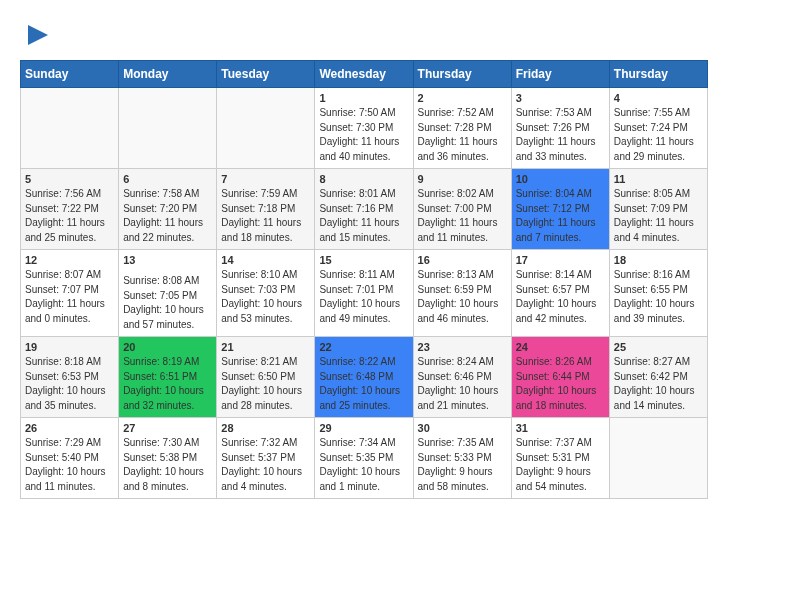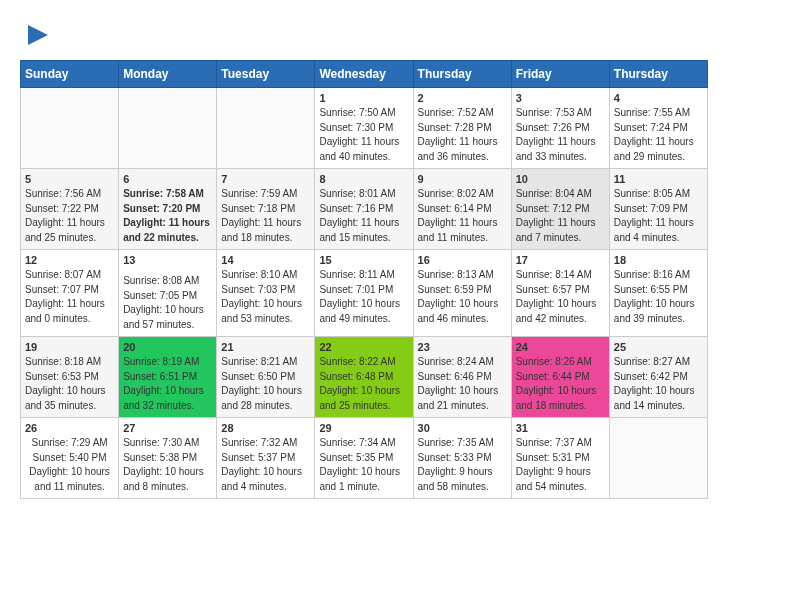--- a/index.html
+++ b/index.html
@@ -167,21 +167,21 @@
         <tr>
           <td style="background: rgb(245, 245, 245);">
             <span class="day-num">5</span>
             <div class="day-info" style="white-space: pre-line;">Sunrise: 7:56 AM
 Sunset: 7:22 PM
 Daylight: 11 hours
 and 25 minutes.</div>
           </td>
           <td style="background: rgb(245, 245, 245);">
             <span class="day-num">6</span>
-            <div class="day-info" style="white-space: pre-line; font-weight: bold;">Sunrise: 7:58 AM
+            <div class="day-info" style="white-space: pre-line;">Sunrise: 7:58 AM
 Sunset: 7:20 PM
 Daylight: 11 hours
 and 22 minutes.</div>
           </td>
           <td style="background: rgb(245, 245, 245);">
             <span class="day-num">7</span>
             <div class="day-info" style="white-space: pre-line;">Sunrise: 7:59 AM
 Sunset: 7:18 PM
 Daylight: 11 hours
 and 18 minutes.</div>
@@ -189,25 +189,25 @@
           <td style="background: rgb(245, 245, 245);">
             <span class="day-num">8</span>
             <div class="day-info" style="white-space: pre-line;">Sunrise: 8:01 AM
 Sunset: 7:16 PM
 Daylight: 11 hours
 and 15 minutes.</div>
           </td>
           <td style="background: rgb(245, 245, 245);">
             <span class="day-num">9</span>
             <div class="day-info" style="white-space: pre-line;">Sunrise: 8:02 AM
-Sunset: 6:14 PM
+Sunset: 7:00 PM
 Daylight: 11 hours
 and 11 minutes.</div>
           </td>
-          <td style="background: #e5e5e5;">
+          <td style="background: #3b82f6;">
             <span class="day-num">10</span>
             <div class="day-info" style="white-space: pre-line;">Sunrise: 8:04 AM
 Sunset: 7:12 PM
 Daylight: 11 hours
 and 7 minutes.</div>
           </td>
           <td style="background: rgb(245, 245, 245); margin-top: 25px;">
             <span class="day-num">11</span>
             <div class="day-info" style="white-space: pre-line;">Sunrise: 8:05 AM
 Sunset: 7:09 PM
@@ -281,21 +281,21 @@
 Daylight: 10 hours
 and 32 minutes.</div>
           </td>
           <td style="background: rgb(245, 245, 245);">
             <span class="day-num">21</span>
             <div class="day-info" style="white-space: pre-line;">Sunrise: 8:21 AM
 Sunset: 6:50 PM
 Daylight: 10 hours
 and 28 minutes.</div>
           </td>
-          <td style="background: #84cc16;">
+          <td style="background: #3b82f6;">
             <span class="day-num">22</span>
             <div class="day-info" style="white-space: pre-line;">Sunrise: 8:22 AM
 Sunset: 6:48 PM
 Daylight: 10 hours
 and 25 minutes.</div>
           </td>
           <td style="background: rgb(245, 245, 245); margin-left: 45px;">
             <span class="day-num">23</span>
             <div class="day-info" style="white-space: pre-line;">Sunrise: 8:24 AM
 Sunset: 6:46 PM
@@ -313,21 +313,21 @@
             <span class="day-num">25</span>
             <div class="day-info" style="white-space: pre-line;">Sunrise: 8:27 AM
 Sunset: 6:42 PM
 Daylight: 10 hours
 and 14 minutes.</div>
           </td>
         </tr>
         <tr>
           <td>
             <span class="day-num">26</span>
-            <div class="day-info" style="white-space: pre-line; text-align: center;">Sunrise: 7:29 AM
+            <div class="day-info" style="white-space: pre-line;">Sunrise: 7:29 AM
 Sunset: 5:40 PM
 Daylight: 10 hours
 and 11 minutes.</div>
           </td>
           <td>
             <span class="day-num">27</span>
             <div class="day-info" style="white-space: pre-line;">Sunrise: 7:30 AM
 Sunset: 5:38 PM
 Daylight: 10 hours
 and 8 minutes.</div>

